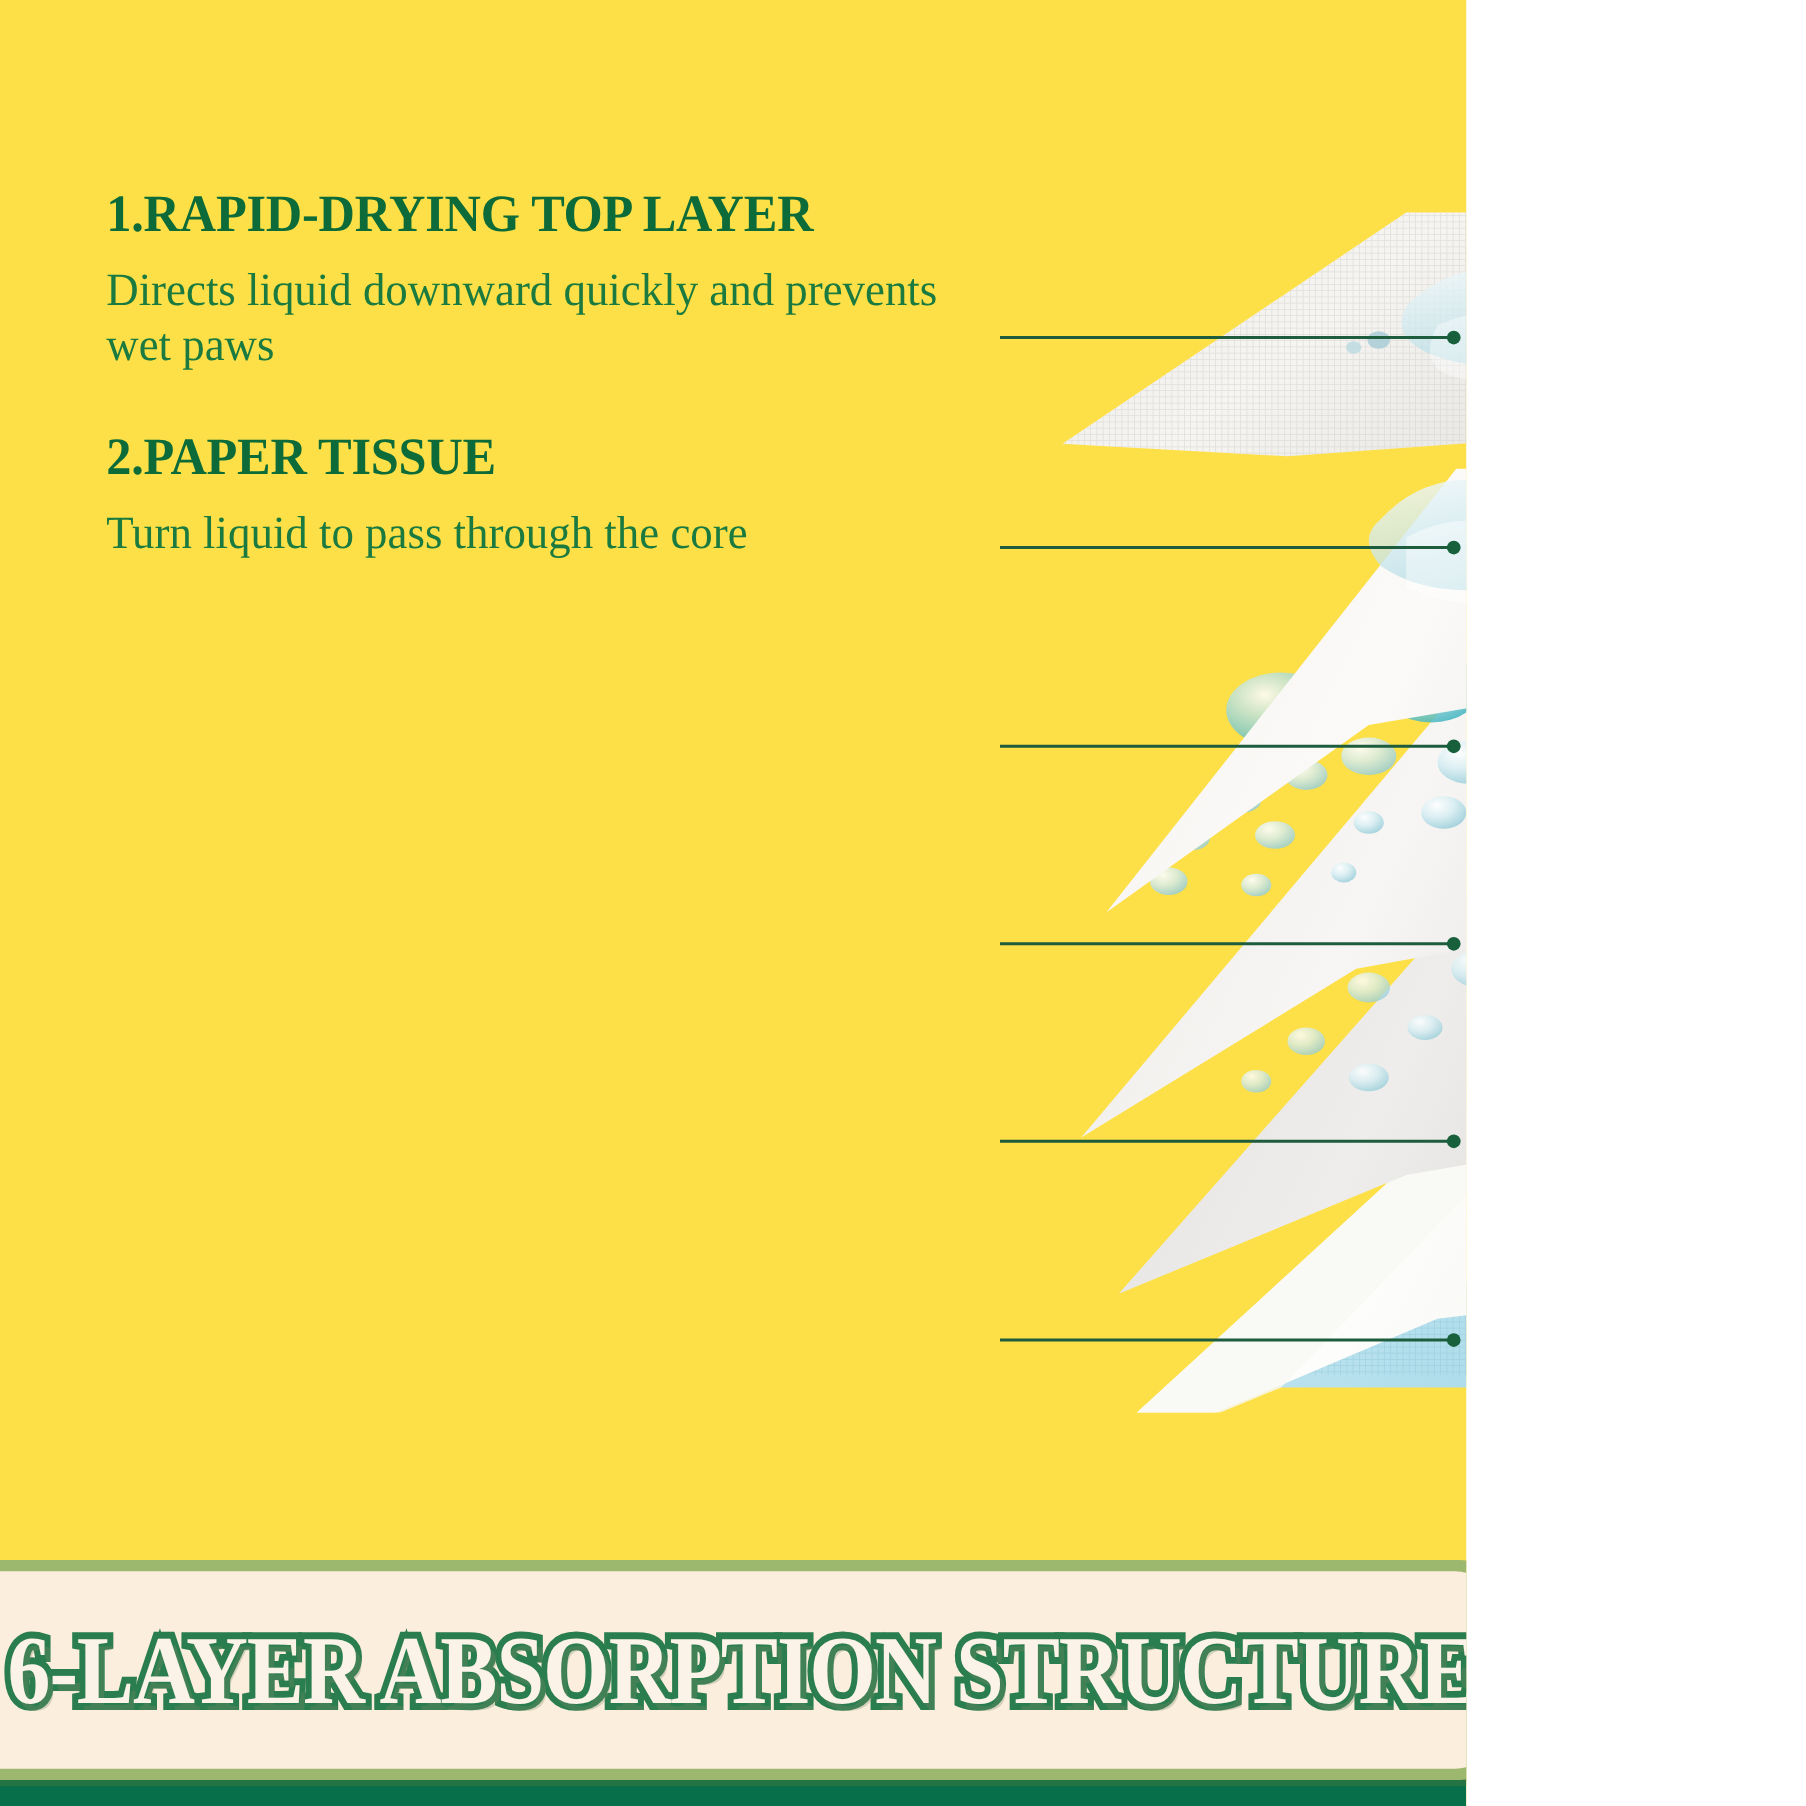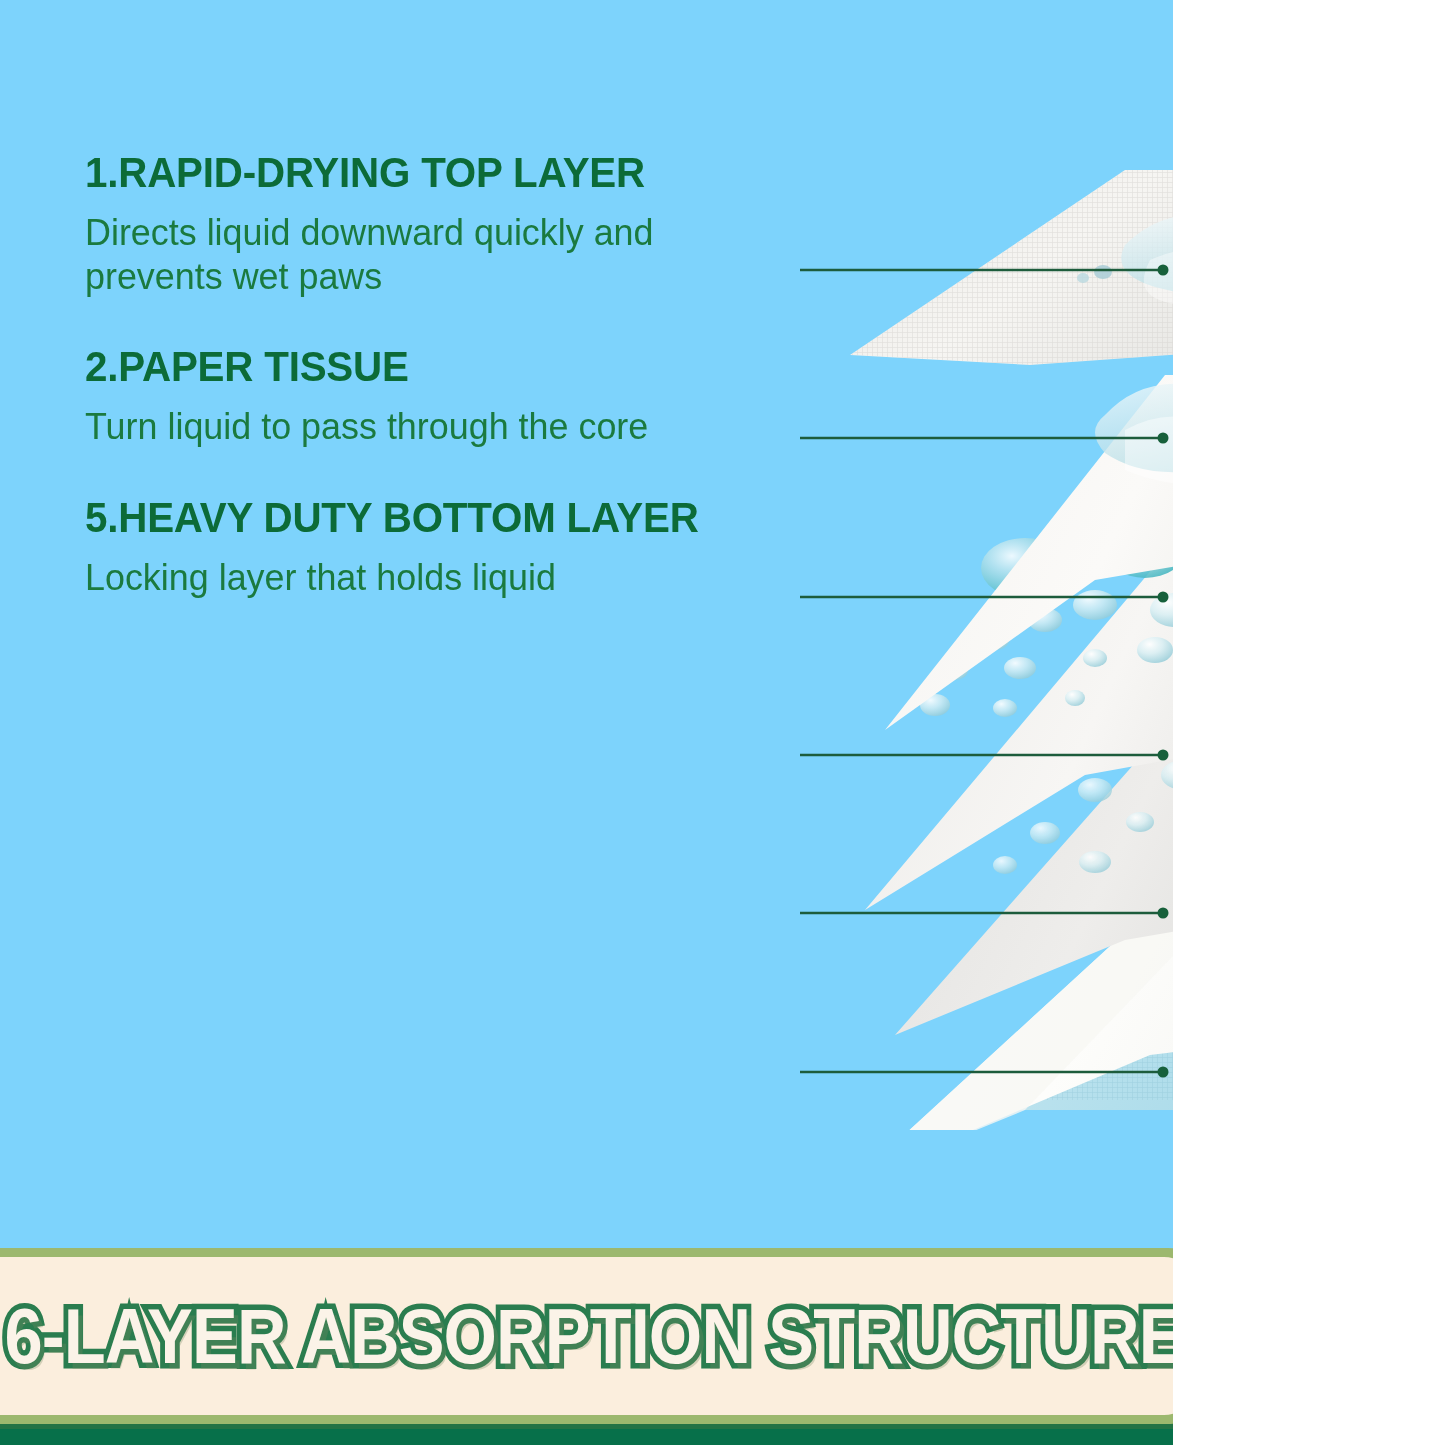--- a/index.html
+++ b/index.html
@@ -5,22 +5,22 @@
   html, body {
     margin: 0;
     padding: 0;
     background: #ffffff;
   }
   #page {
     position: relative;
     width: 1173px;
     height: 1445px;
     overflow: hidden;
-    font-family: Liberation Sans, sans-serif;
-    background: #7dd3fc;
+    font-family: Liberation Serif, serif;
+    background: #fde047;
   }
 
   
   .text-col {
     position: absolute;
     left: 85px;
     top: 150px;
     width: 700px;
   }
   .layer-block { margin-bottom: 46px; }
@@ -297,24 +297,20 @@
       <p class="layer-desc">Directs liquid downward quickly and prevents wet paws</p>
     </div>
 
     <div class="layer-block">
       <p class="layer-title">2.PAPER TISSUE</p>
       <p class="layer-desc">Turn liquid to pass through the core</p>
     </div>
 
 
 
-    <div class="layer-block">
-      <p class="layer-title">5.HEAVY DUTY BOTTOM LAYER</p>
-      <p class="layer-desc">Locking layer that holds liquid</p>
-    </div>
 
 
   </div>
 
   <div class="band"></div>
   <div class="banner-outer">
     <div class="banner-inner">
       <span class="banner-title">6-LAYER ABSORPTION STRUCTURE</span>
     </div>
   </div>

